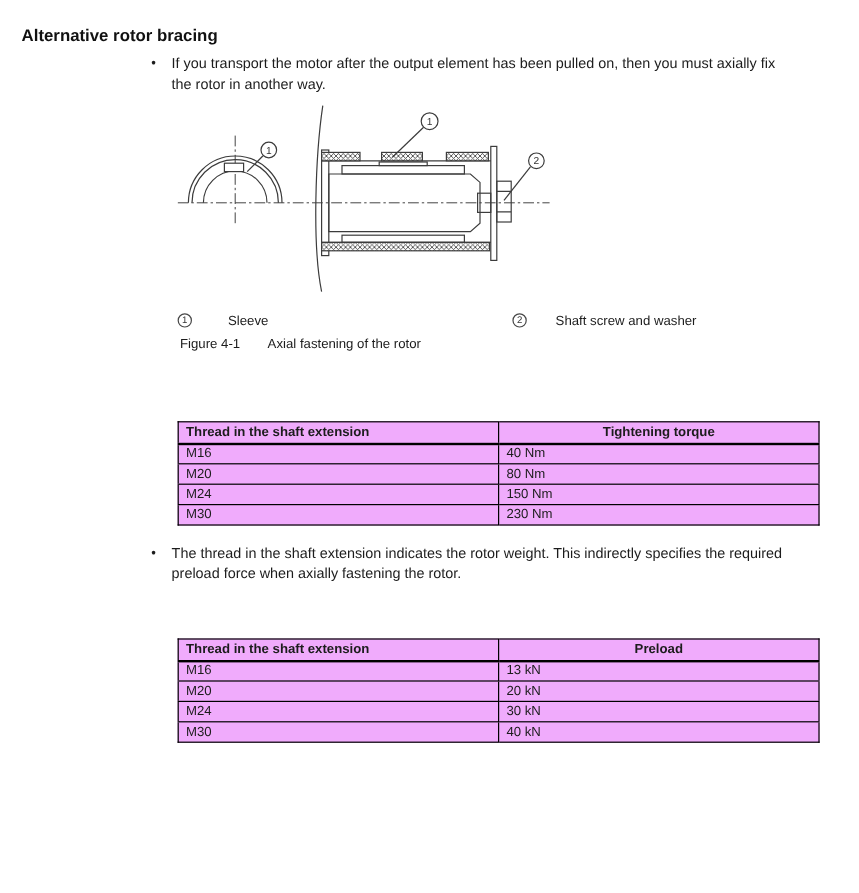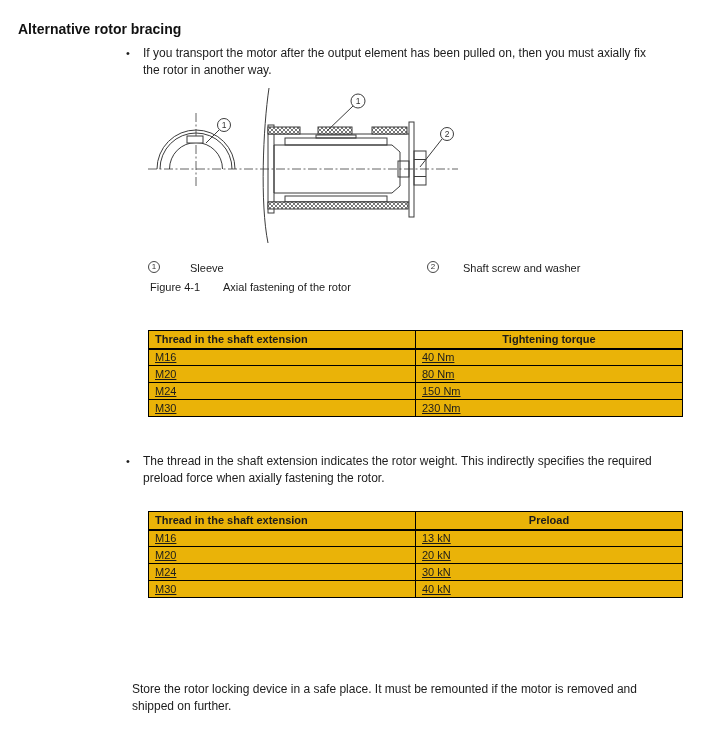--- a/index.html
+++ b/index.html
@@ -13,31 +13,32 @@
   .bullet-item{display:flex;}
   .bullet-marker{width:17px;flex:0 0 17px;font-size:11px;line-height:16.5px;}
   .small{font-size:11px;line-height:14px;}
   .legend-circle{
     display:inline-block;width:12px;height:12px;box-sizing:border-box;
     border:1px solid #474747;border-radius:50%;font-size:8px;line-height:10px;
     text-align:center;color:#333;background:#fff;vertical-align:middle;
   }
   table.spec{
     border-collapse:collapse;width:534px;table-layout:fixed;
-    font-size:11px;color:#1c1c1c;background:#eab308;
+    font-size:11px;color:#1c1c1c;background:#f0abfc;
     border:1.5px solid #000;
+    margin-top:21px;
   }
   table.spec col{width:267px;}
   table.spec th{
     border-bottom:2px solid #000;border-left:1px solid #000;
     font-weight:bold;height:18px;padding:0 6px;box-sizing:border-box;
   }
   table.spec td{
     border-top:1px solid #000;border-left:1px solid #000;
-    height:17px;padding:0 6px;box-sizing:border-box;text-decoration:underline;
+    height:17px;padding:0 6px;box-sizing:border-box;
   }
   table.spec th:first-child,table.spec td:first-child{border-left:none;}
   .c1{text-align:left;}
   .c2{}
   svg text{font-family:"Liberation Sans",sans-serif;}
 </style>
 </head>
 <body>
 
 <div class="page">
@@ -182,15 +183,14 @@
       </tr>
       <tr>
         <td class="c1">M30</td>
         <td class="c2">40 kN</td>
       </tr>
     </tbody>
   </table>
 
 
 
-  <div class="abs body-text" style="left:132px;top:681px;width:542px;">Store the rotor locking device in a safe place. It must be remounted if the motor is removed and shipped on further.</div>
 
 </div>
 
 </body></html>

